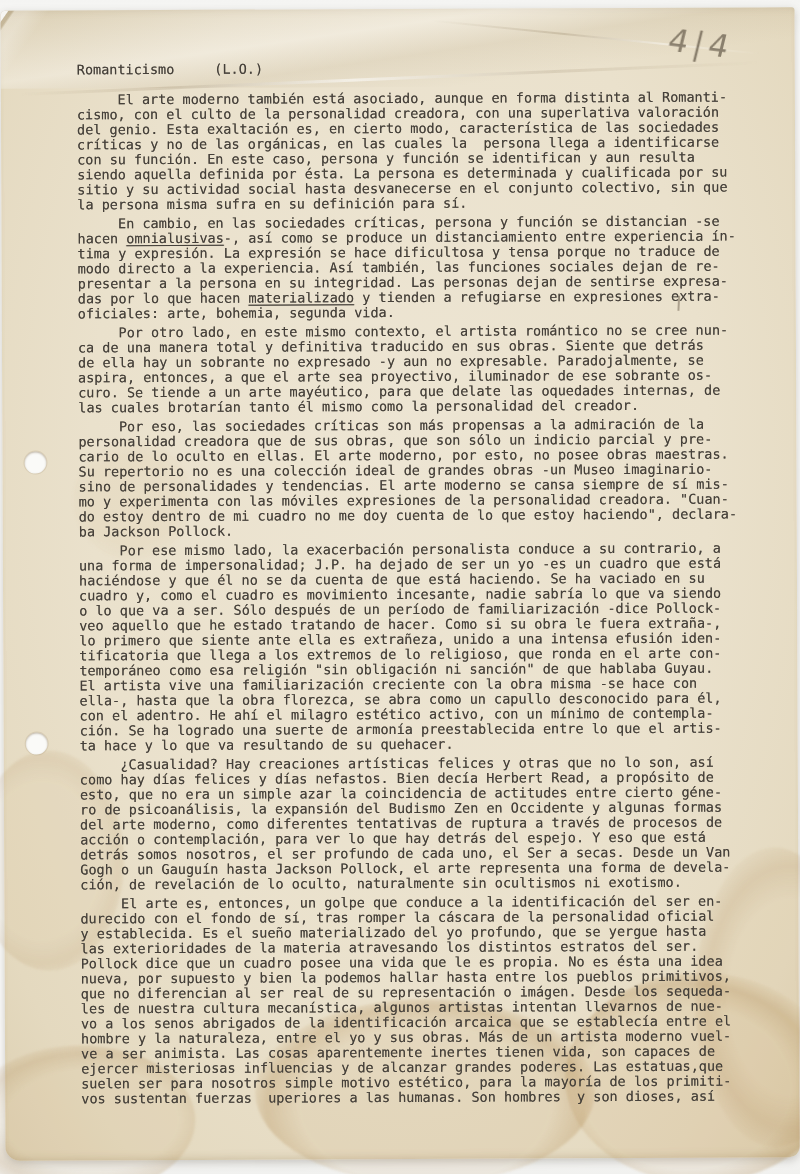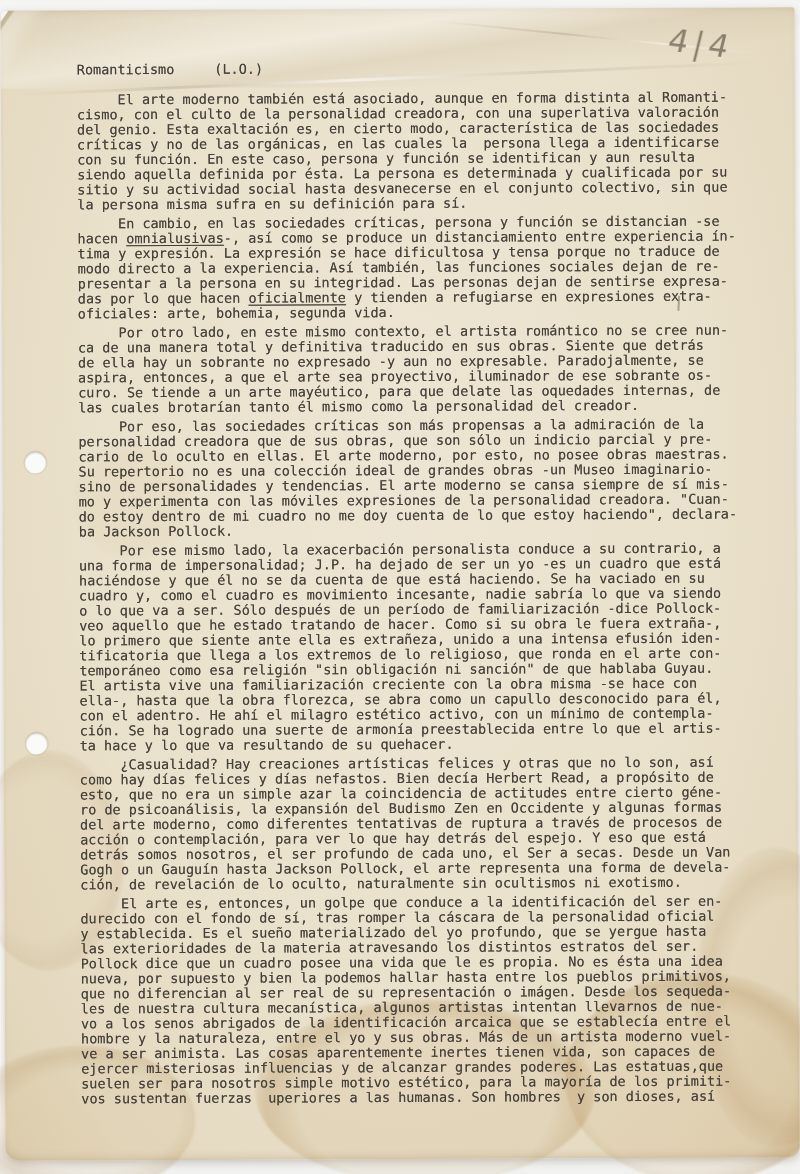--- a/index.html
+++ b/index.html
@@ -142,21 +142,21 @@
 críticas y no de las orgánicas, en las cuales la  persona llega a identificarse
 con su función. En este caso, persona y función se identifican y aun resulta
 siendo aquella definida por ésta. La persona es determinada y cualificada por su
 sitio y su actividad social hasta desvanecerse en el conjunto colectivo, sin que
 la persona misma sufra en su definición para sí.</div>
         <div class="para">     En cambio, en las sociedades críticas, persona y función se distancian -se
 hacen <u>omnialusivas</u>-, así como se produce un distanciamiento entre experiencia ín-
 tima y expresión. La expresión se hace dificultosa y tensa porque no traduce de
 modo directo a la experiencia. Así también, las funciones sociales dejan de re-
 presentar a la persona en su integridad. Las personas dejan de sentirse expresa-
-das por lo que hacen <u>oficialmente</u> y tienden a refugiarse en expresiones extra-
+das por lo que hacen <u>materializado</u> y tienden a refugiarse en expresiones extra-
 oficiales: arte, bohemia, segunda vida.</div>
         <div class="para">     Por otro lado, en este mismo contexto, el artista romántico no se cree nun-
 ca de una manera total y definitiva traducido en sus obras. Siente que detrás
 de ella hay un sobrante no expresado -y aun no expresable. Paradojalmente, se
 aspira, entonces, a que el arte sea proyectivo, iluminador de ese sobrante os-
 curo. Se tiende a un arte mayéutico, para que delate las oquedades internas, de
 las cuales brotarían tanto él mismo como la personalidad del creador.</div>
         <div class="para">     Por eso, las sociedades críticas son más propensas a la admiración de la
 personalidad creadora que de sus obras, que son sólo un indicio parcial y pre-
 cario de lo oculto en ellas. El arte moderno, por esto, no posee obras maestras.

